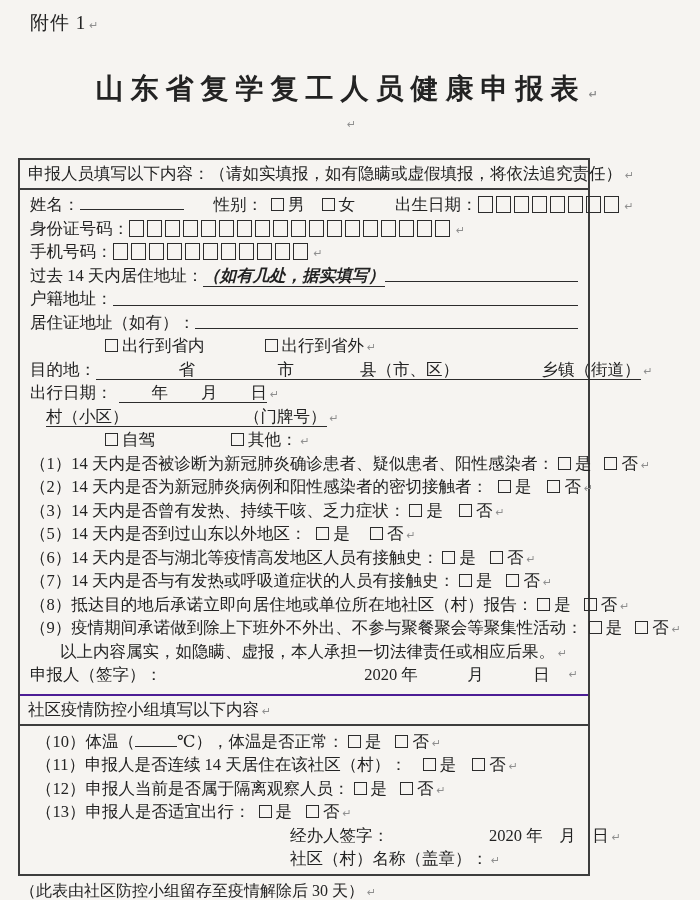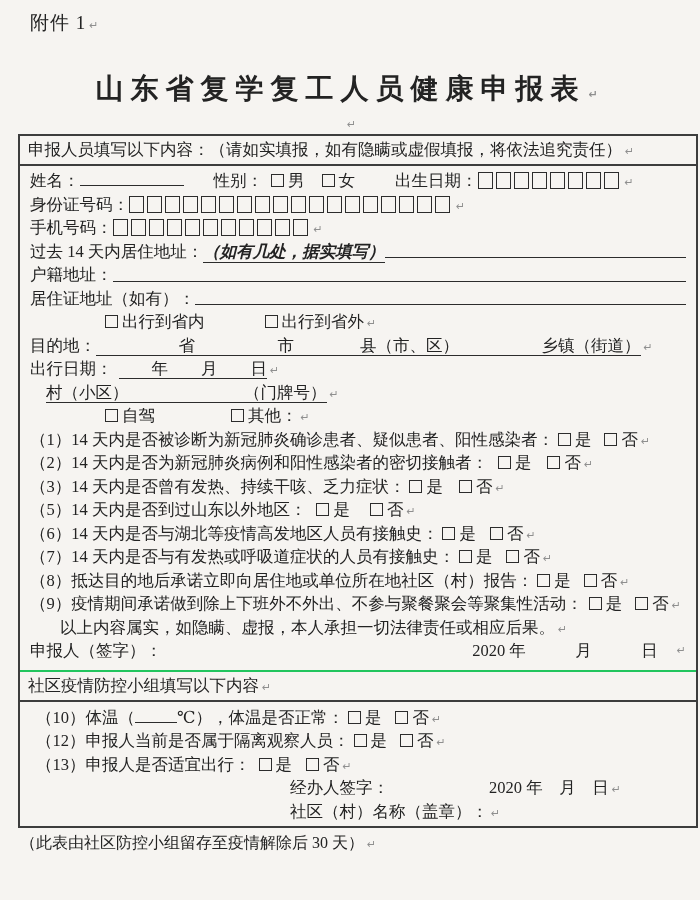--- a/index.html
+++ b/index.html
@@ -10,26 +10,26 @@
     color: #232323;
     font-family: "Liberation Serif", "DejaVu Serif", serif;
     overflow: hidden;
   }
   .attachment { padding: 10px 0 0 30px; font-size: 19px; letter-spacing: 1px; }
   .title { margin-top: 34px; text-align: center; font-size: 28px; font-weight: bold; letter-spacing: 7px; }
   .pm { color: #8f8f8f; font-size: 11px; font-family: "DejaVu Sans", sans-serif; margin-left: 3px; }
   .pm-center { text-align: center; height: 20px; margin-top: 6px; }
 
   .formtable {
-    margin: 0 15px 0 18px;
-    width: 680px;
+    margin: 24px 15px 0 18px;
+    width: 572px;
     border: 2px solid #3d3d3d;
   }
   .sec-h { padding: 3px 8px 2px; font-size: 16.5px; line-height: 21px; border-bottom: 2px solid #3d3d3d; white-space: nowrap; }
-  .sec-h2 { border-top: 2px solid #22c55e; }
+  .sec-h2 { border-top: 2px solid #4c1d95; }
   .body1 { padding: 3px 10px 7px; font-size: 16.5px; }
   .body2 { padding: 4px 10px 3px; font-size: 16.5px; }
   .line { height: 23.5px; line-height: 23.5px; white-space: nowrap; }
   .flexline { display: flex; align-items: stretch; text-align: right; }
   .bold { font-weight: bold; font-style: italic; }
   .ul { display: inline-block; border-bottom: 1.3px solid #2c2c2c; height: 17px; vertical-align: baseline; }
   .ul-text { border-bottom: 1.3px solid #2c2c2c; }
   .fill { flex: 1 1 auto; border-bottom: 1.3px solid #2c2c2c; margin-bottom: 5px; }
   .cb {
     display: inline-block; width: 13px; height: 13px;
@@ -166,20 +166,23 @@
     <div class="sec-h sec-h2">
       <span>社区疫情防控小组填写以下内容</span><span class="pm">↵</span>
     </div>
 
     <div class="body2">
 
       <div class="line" style="padding-left:6px">
         <span>（10）体温（</span><span class="ul" style="width:42px"></span><span>℃），体温是否正常：</span><span class="cb" style="margin-left:4px"></span><span>是</span><span class="cb" style="margin-left:14px"></span><span>否</span><span class="pm">↵</span>
       </div>
 
+      <div class="line" style="padding-left:6px">
+        <span>（11）申报人是否连续 14 天居住在该社区（村）：</span><span class="cb" style="margin-left:16px"></span><span>是</span><span class="cb" style="margin-left:16px"></span><span>否</span><span class="pm">↵</span>
+      </div>
 
       <div class="line" style="padding-left:6px">
         <span>（12）申报人当前是否属于隔离观察人员：</span><span class="cb" style="margin-left:4px"></span><span>是</span><span class="cb" style="margin-left:13px"></span><span>否</span><span class="pm">↵</span>
       </div>
 
       <div class="line" style="padding-left:6px">
         <span>（13）申报人是否适宜出行：</span><span class="cb" style="margin-left:8px"></span><span>是</span><span class="cb" style="margin-left:14px"></span><span>否</span><span class="pm">↵</span>
       </div>
 
       <div class="line indent260">

